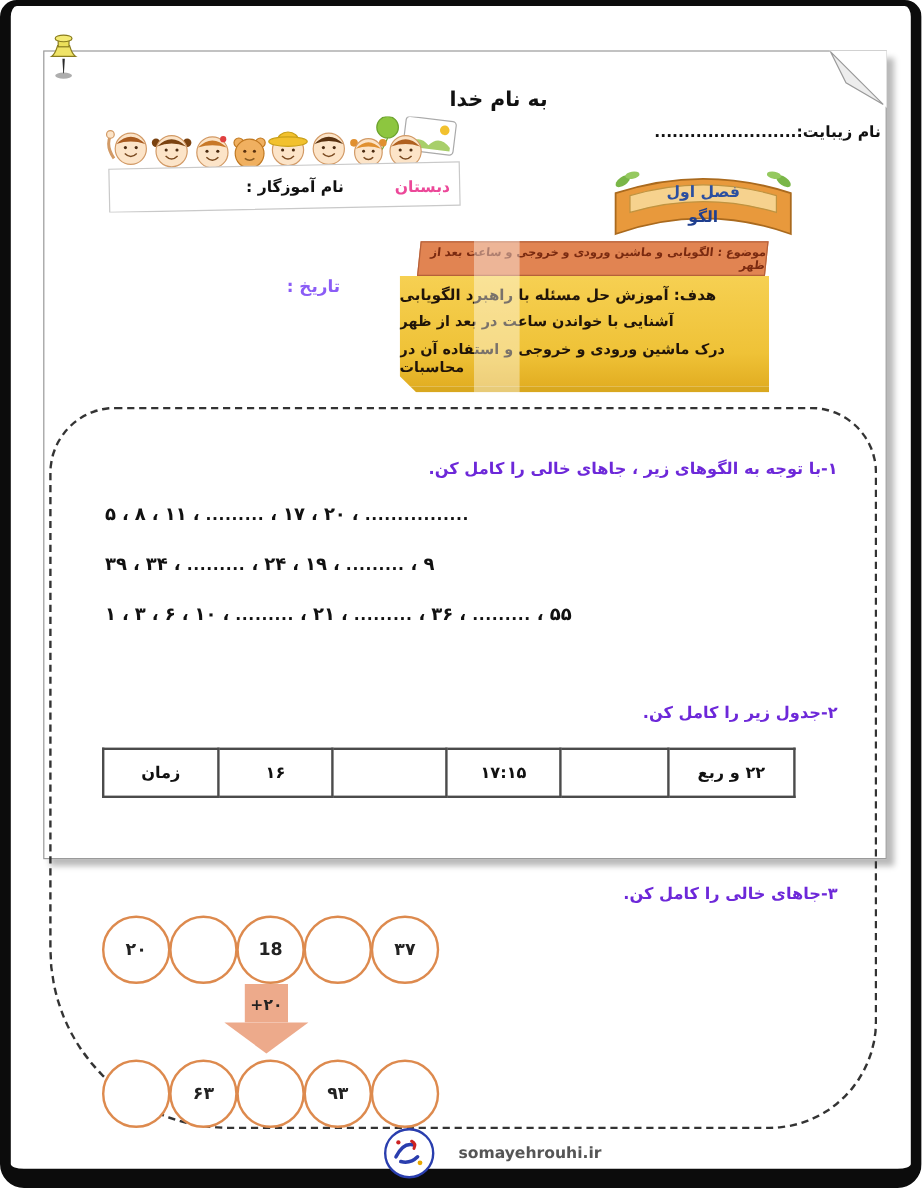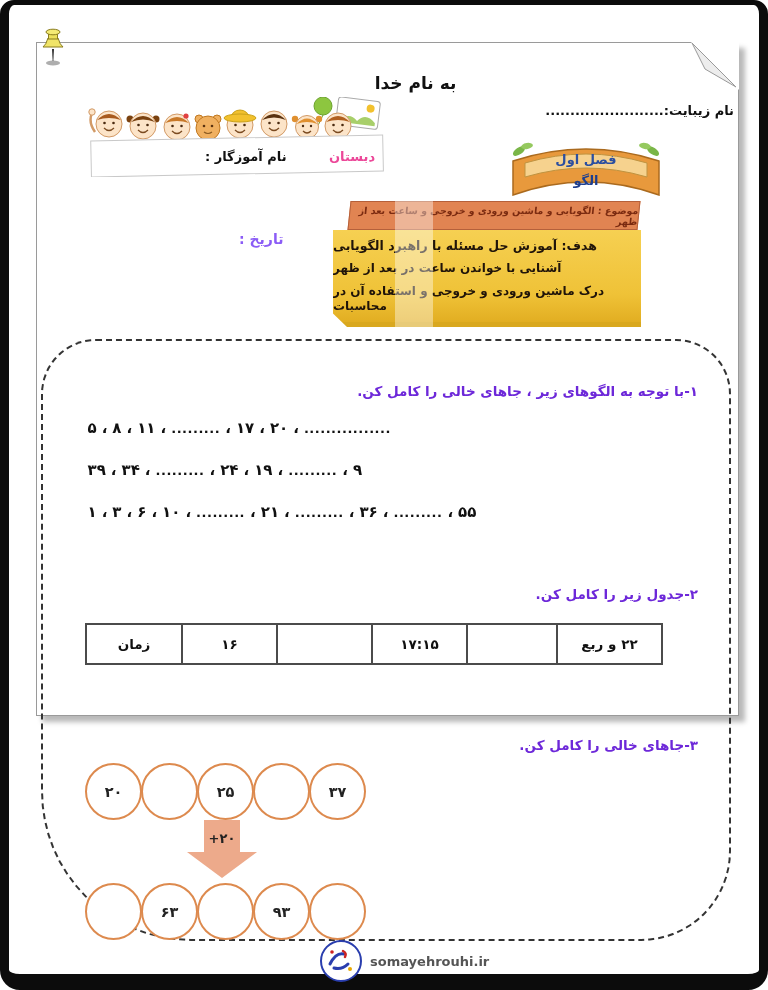--- a/index.html
+++ b/index.html
@@ -91,21 +91,21 @@
   .num-circle + .num-circle{margin-left:-1px;}
 
   .arrow{position:absolute;left:150px;top:777px;width:70px;height:58px;}
   .arrow-stem{position:absolute;left:17px;top:0;width:36px;height:32px;background:var(--arrow);}
   .arrow-head{position:absolute;left:0;top:32px;width:0;height:0;
     border-left:35px solid transparent;border-right:35px solid transparent;
     border-top:26px solid var(--arrow);}
   .arrow-label{position:absolute;left:0;right:0;top:11px;text-align:center;
     font-weight:bold;font-size:13px;color:#222;direction:ltr;}
 
-  .watermark{position:absolute;left:318px;top:938px;display:flex;align-items:center;gap:6px;z-index:60;}
+  .watermark{position:absolute;left:318px;top:938px;display:flex;align-items:center;gap:18px;z-index:60;}
   .wm-text{font-size:13px;font-weight:bold;color:#555;direction:ltr;}
 </style>
 </head>
 <body>
 
 <div class="page">
 
   <div class="dashed-box"></div>
 
   <div class="bismillah">به نام خدا</div>
@@ -307,21 +307,21 @@
           <td>۲۲ و ربع</td>
         </tr>
       </tbody>
   </table>
 
   <div class="q q3">۳-جاهای خالی را کامل کن.</div>
 
   <div class="circle-row row-top" id="circle-row-top">
       <div class="num-circle">۲۰</div>
       <div class="num-circle"></div>
-      <div class="num-circle">۲۵</div>
+      <div class="num-circle">18</div>
       <div class="num-circle"></div>
       <div class="num-circle">۳۷</div>
     </div>
 
   <div class="arrow">
     <div class="arrow-stem"></div>
     <div class="arrow-head"></div>
     <div class="arrow-label">+۲۰</div>
   </div>
 

